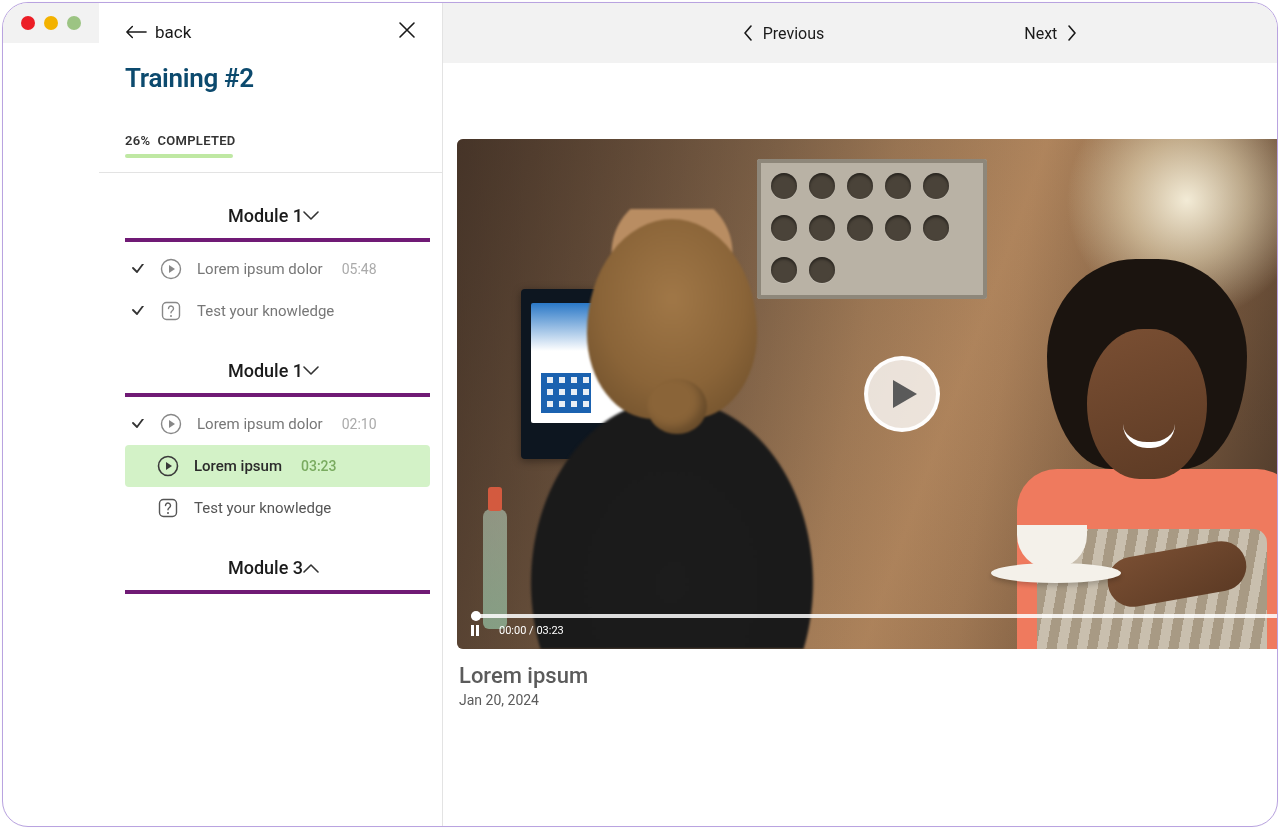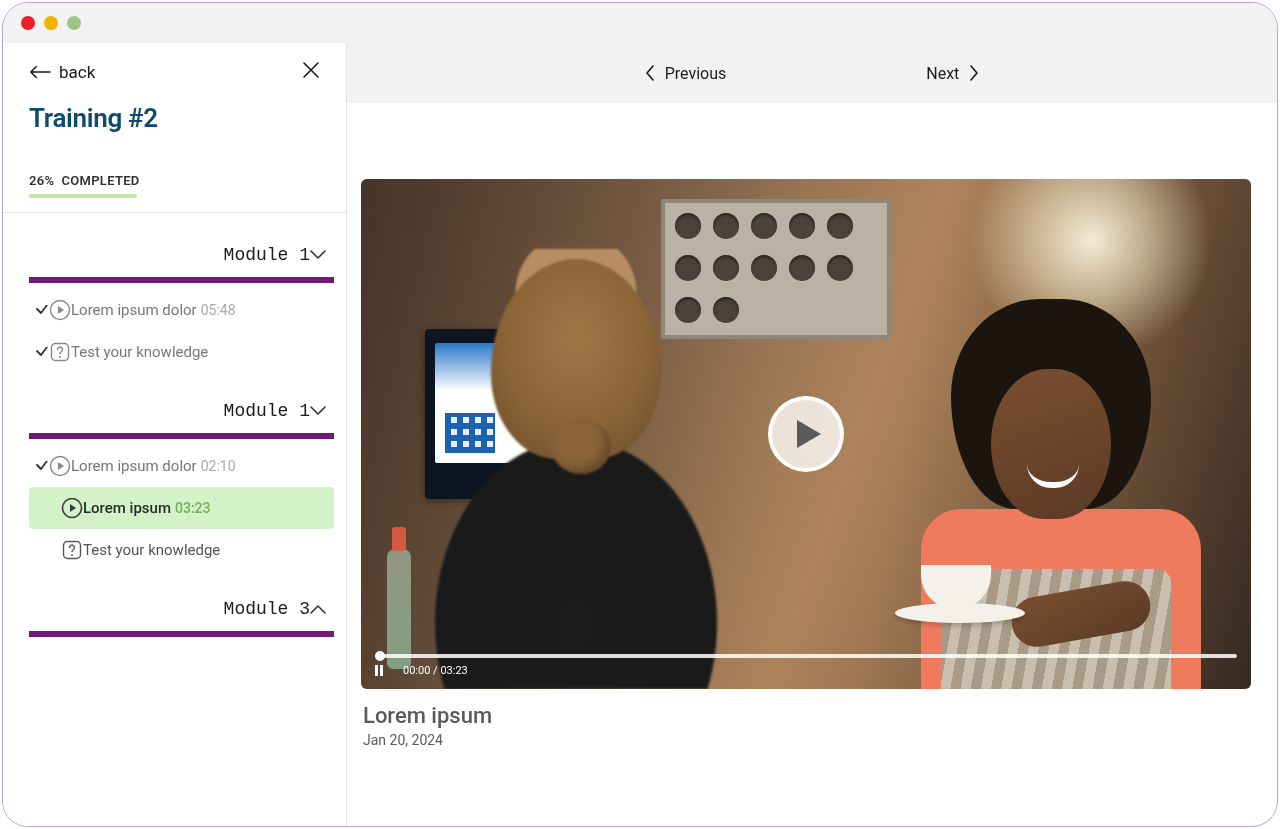--- a/index.html
+++ b/index.html
@@ -13,21 +13,21 @@
     padding: 2px;
   }
   .window {
     width: 1276px;
     height: 825px;
     background: #fff;
     border-radius: 26px;
     border: 1.5px solid #b9a3e0;
     overflow: hidden;
     display: flex;
-    flex-direction: column;
+    flex-direction: row;
     box-shadow: 0 0 0 0.5px rgba(0,0,0,0.02);
   }
   .titlebar {
     height: 40px;
     background: #f2f2f2;
     display: flex;
     align-items: center;
     padding: 0 18px;
     gap: 9px;
     flex-shrink: 0;
@@ -101,38 +101,37 @@
     border-radius: 2px;
   }
 
   .modules {
     padding: 18px 12px 0 26px;
     overflow-y: auto;
   }
   .module-header {
     display: flex;
     align-items: center;
-    justify-content: flex-end;
+    justify-content: center;
     padding: 14px 8px 12px 0;
-    border-bottom: 6px solid #701a75;
+    border-bottom: 4px solid #701a75;
     cursor: pointer;
-    font-family: Liberation Mono, monospace;
   }
   .module-header .mh-title {
     font-size: 18px;
     color: #1b1b1b;
     font-weight: 500;
   }
   .module-header .chev svg { display:block; }
 
   .items { padding: 6px 0 14px 0; }
   .item {
     display: flex;
     align-items: center;
-    gap: 0;
+    gap: 15px;
     padding: 10px 8px 10px 6px;
     border-radius: 4px;
     cursor: pointer;
     font-size: 15px;
     color: #888;
   }
   .item .check { width: 14px; display:flex; justify-content:center; }
   .item .ic { width: 22px; height: 22px; display:flex; align-items:center; justify-content:center; flex-shrink:0; }
   .item .lbl { color: #888; }
   .item .dur { color: #aaa; margin-left: 4px; font-size: 14px; }

